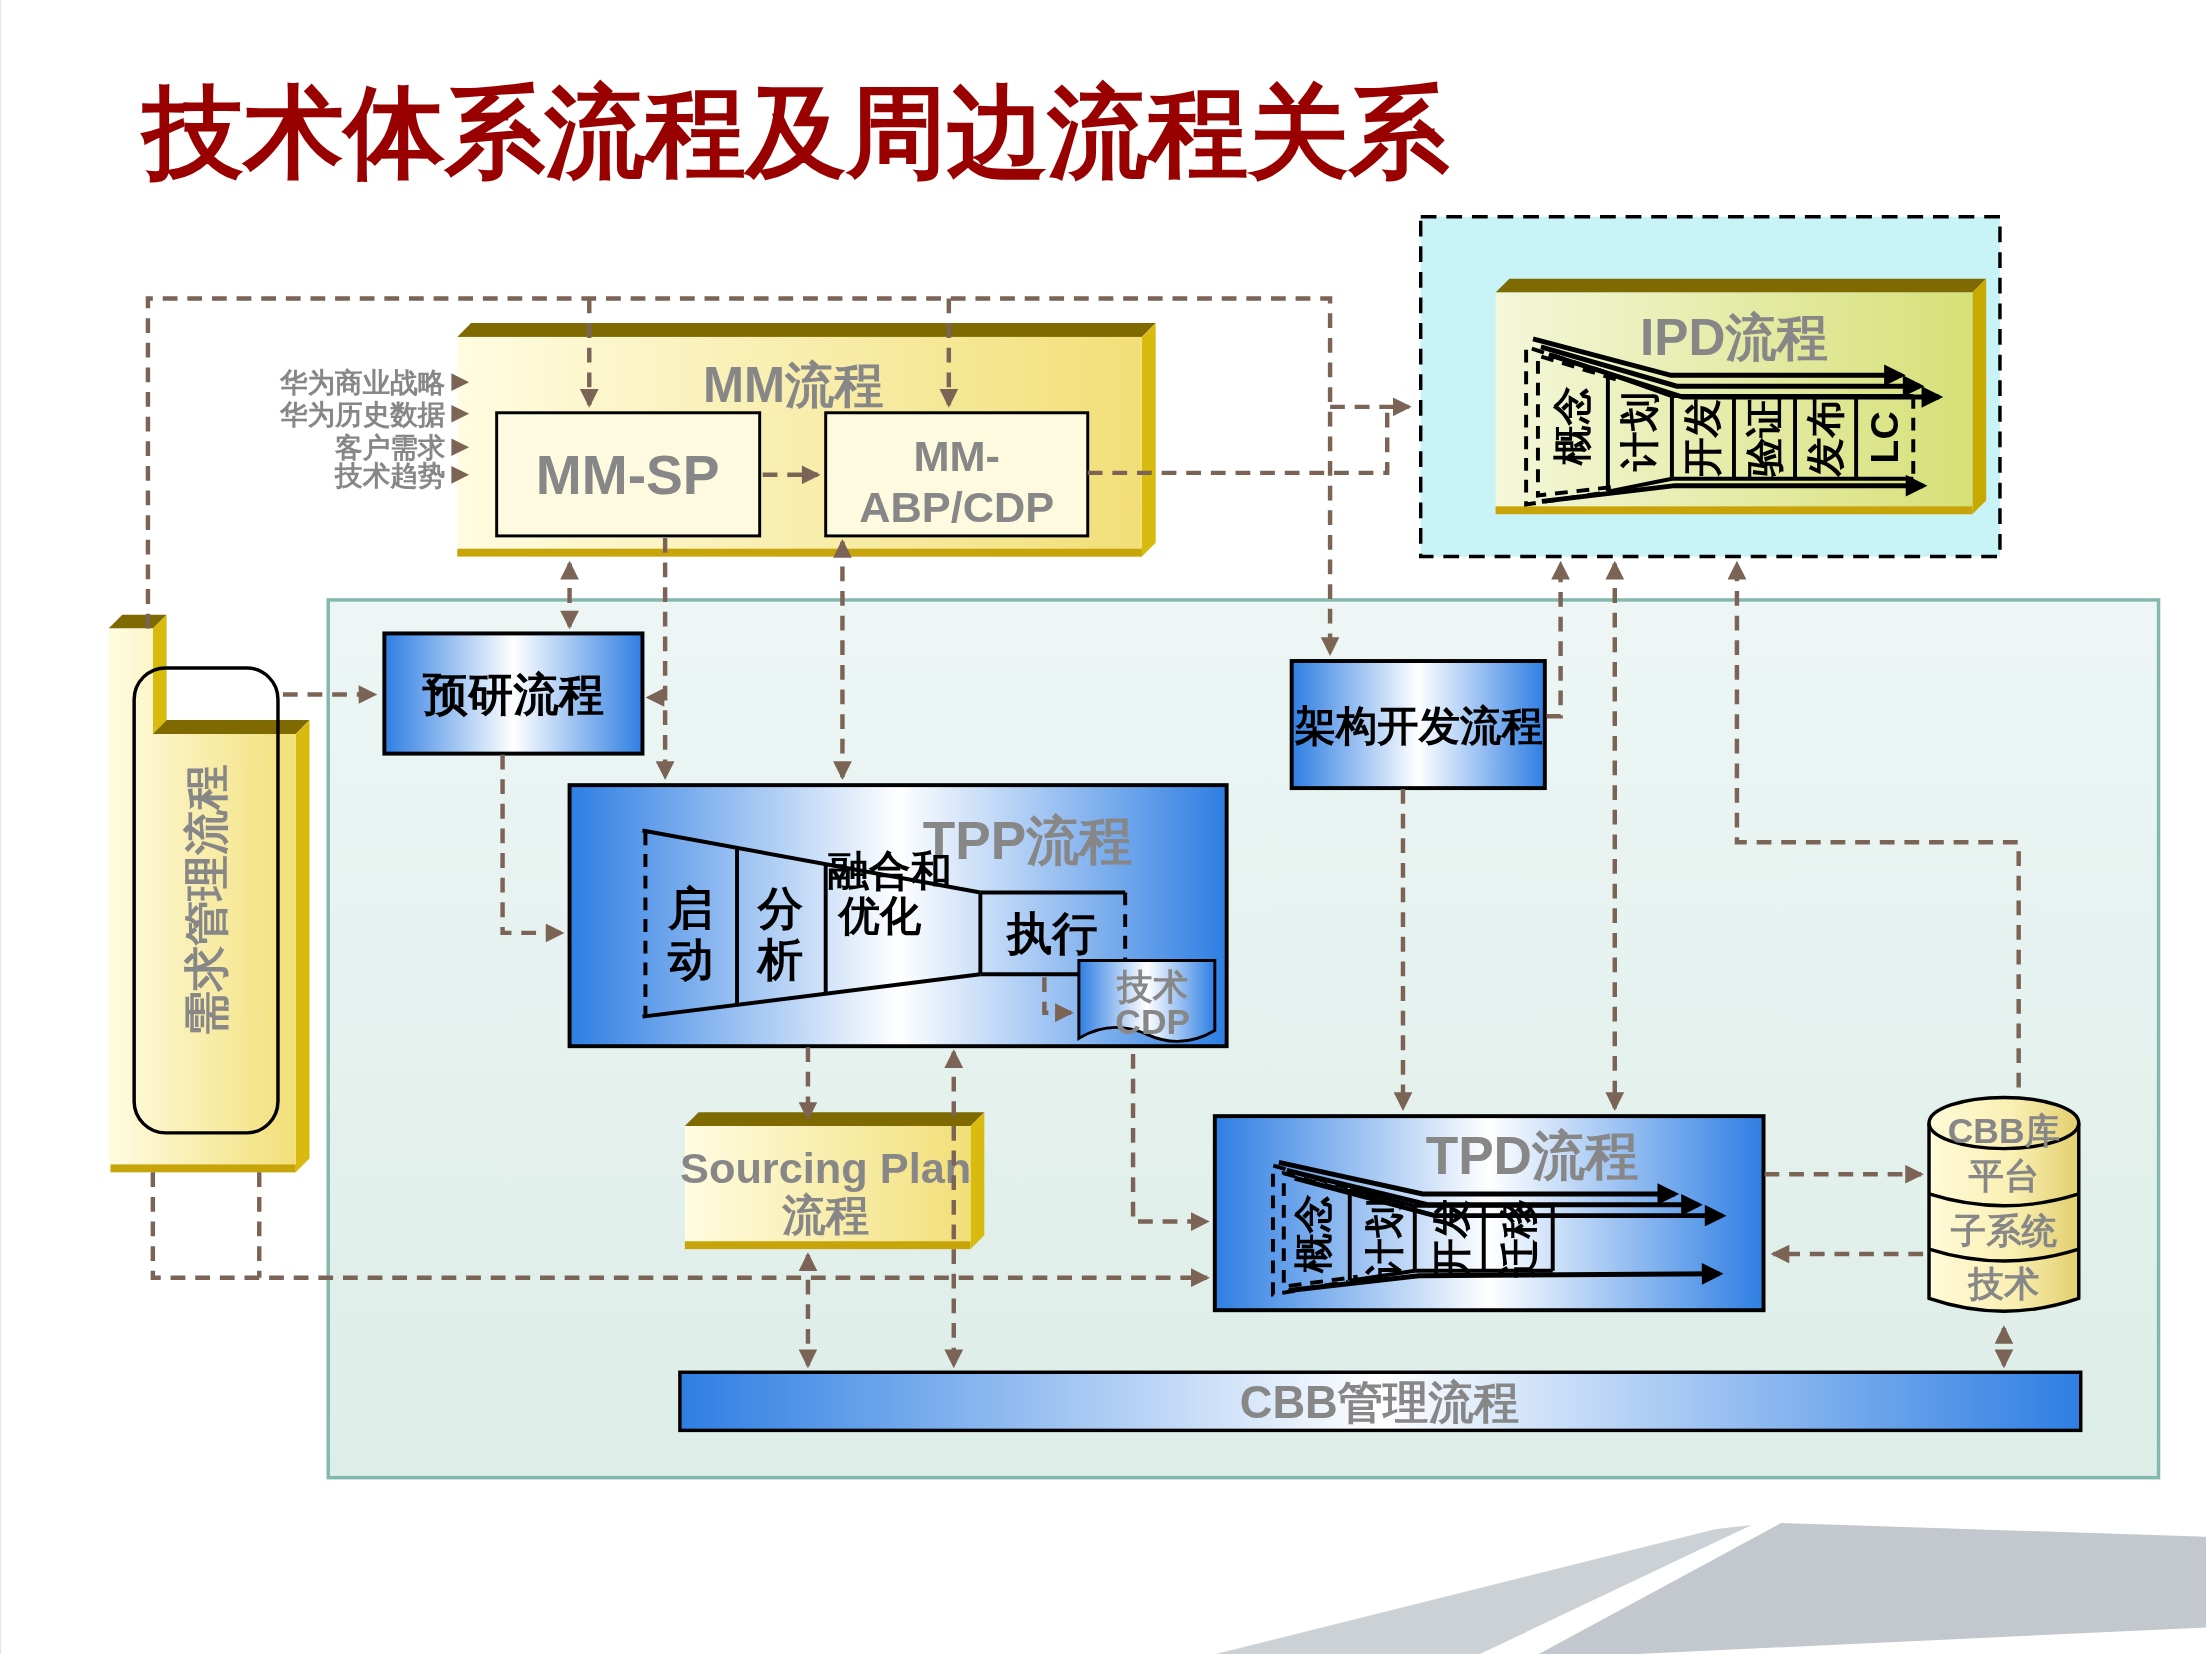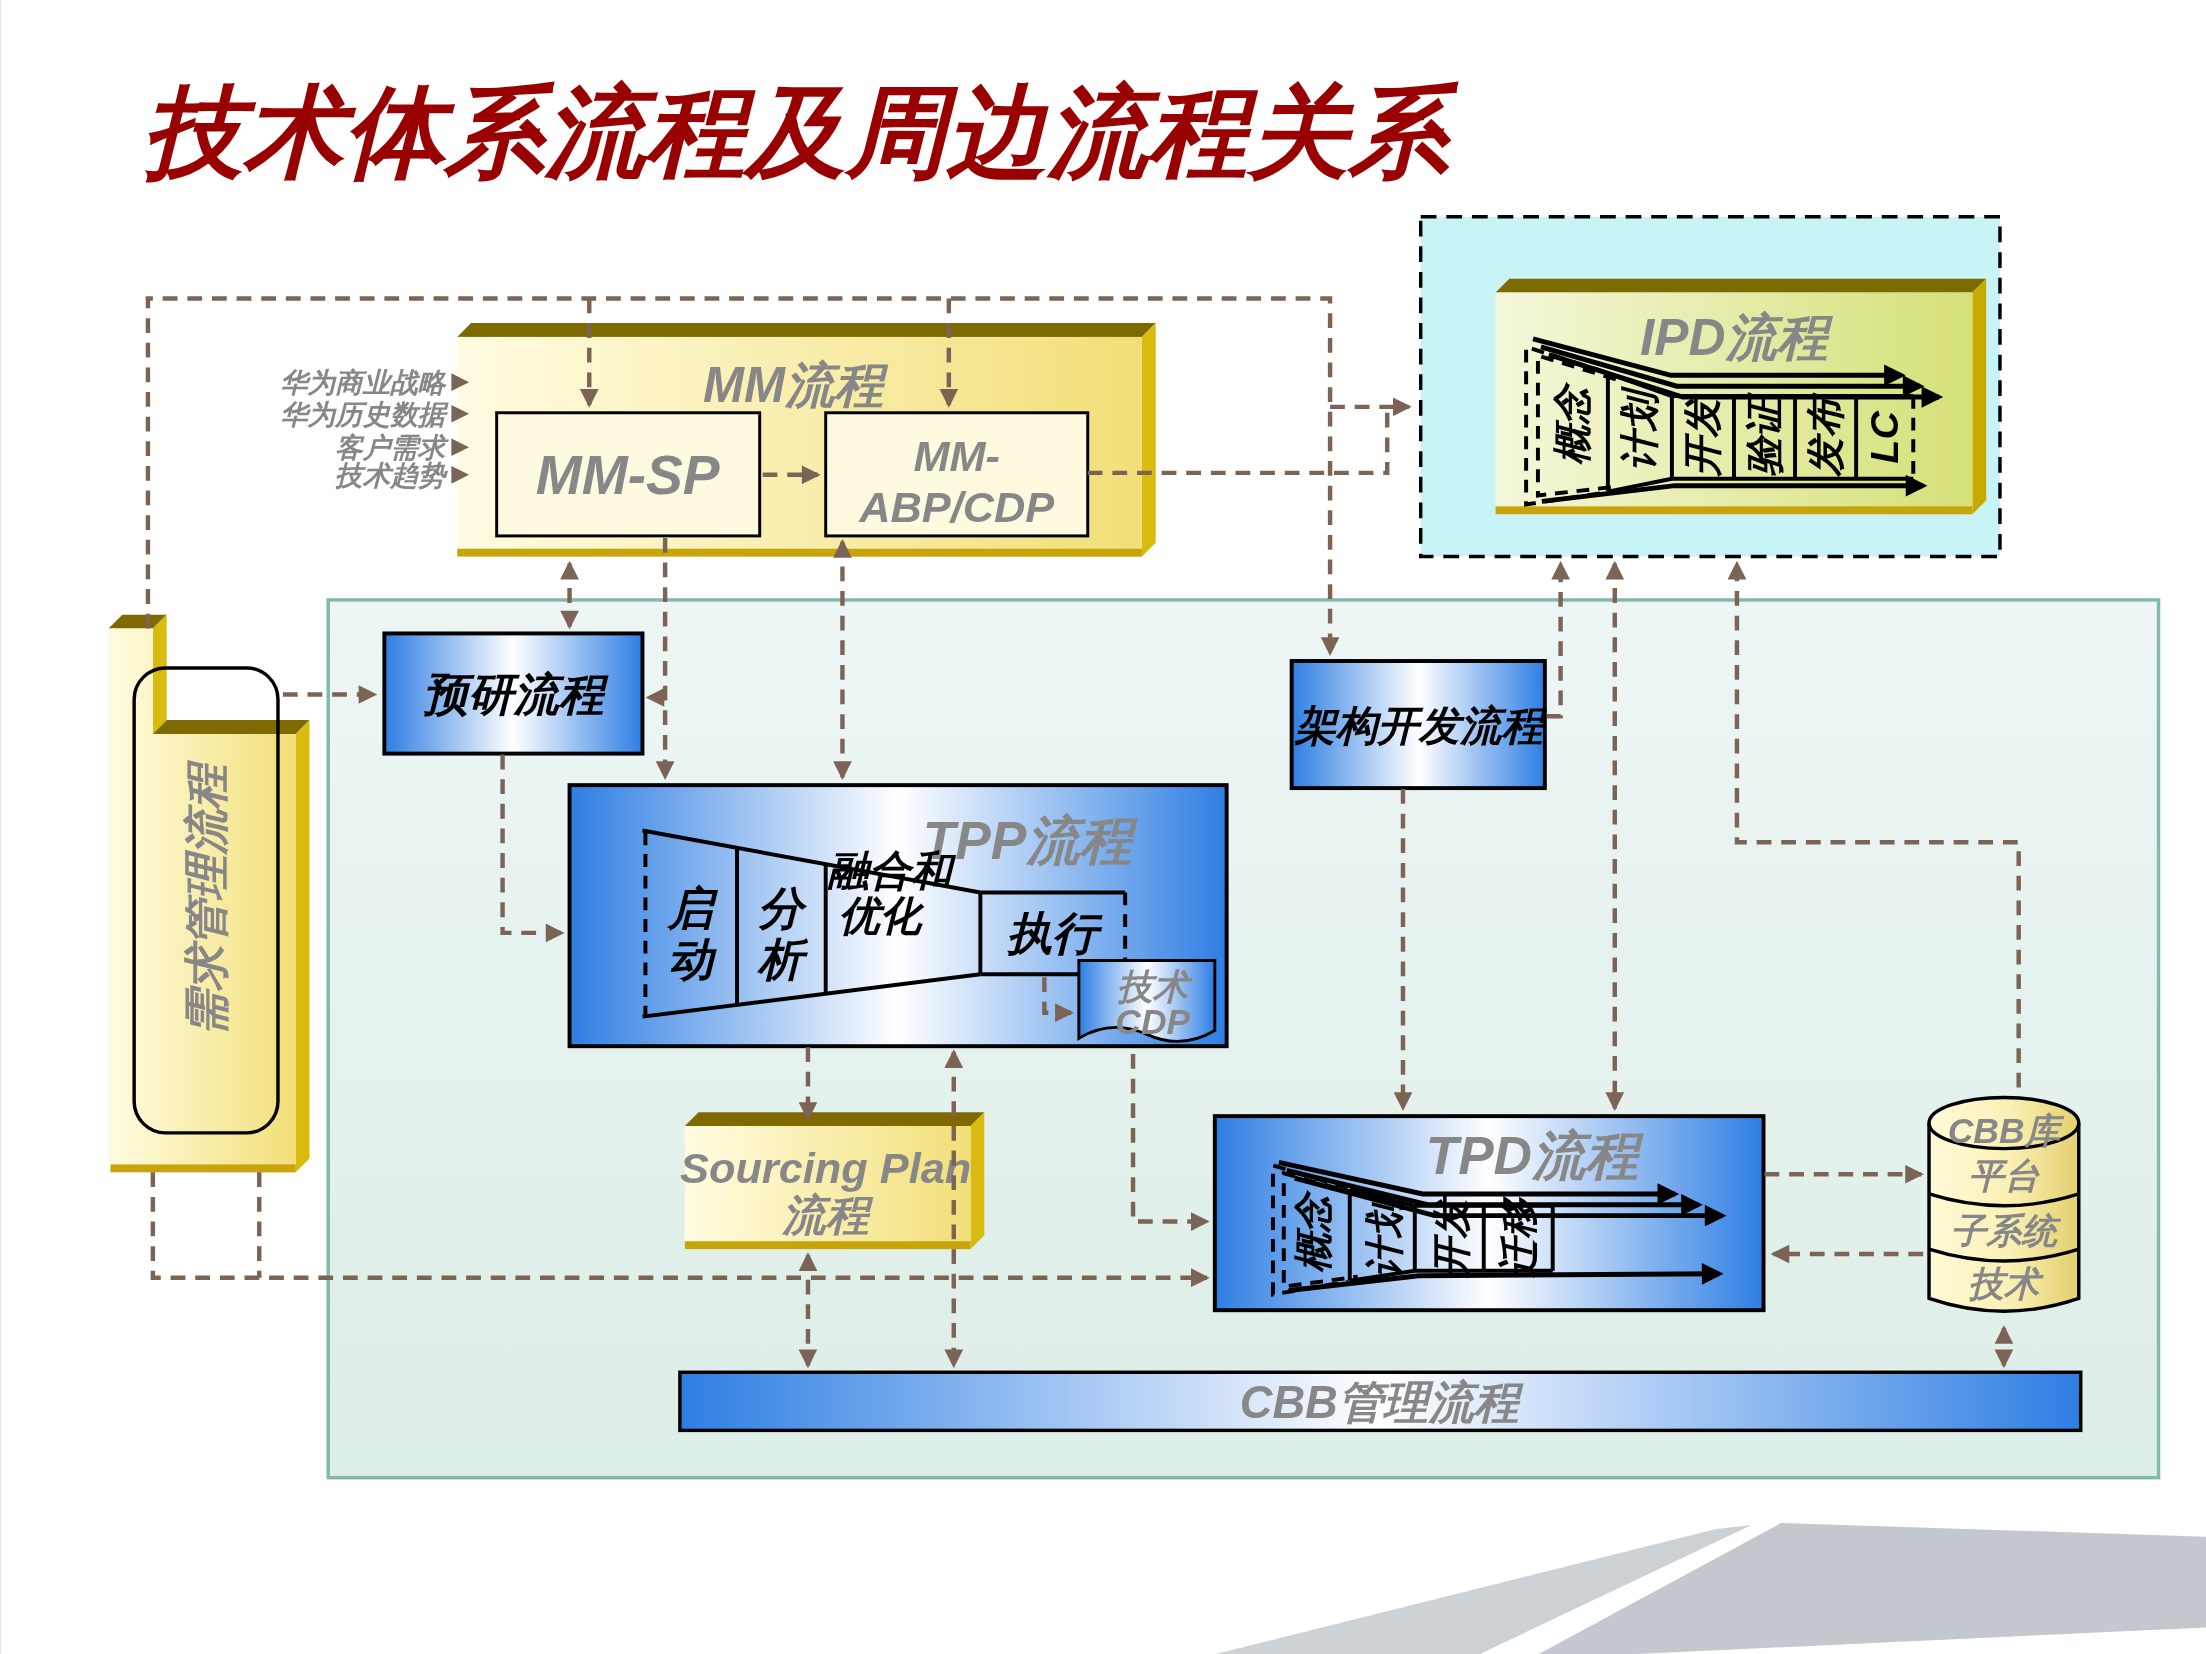--- a/index.html
+++ b/index.html
@@ -1,16 +1,16 @@
 <!DOCTYPE html>
 <html><head>
 <meta charset="utf-8">
 <style>
   html,body{margin:0;padding:0;background:#ffffff;}
-  .stage{position:relative;width:2207px;height:1655px;background:#4d7c0f;overflow:hidden;font-style:italic;}
+  .stage{position:relative;width:2207px;height:1655px;background:#4d7c0f;overflow:hidden;}
   svg{display:block;}
   text{font-family:"Liberation Sans","DejaVu Sans",sans-serif;font-weight:bold;}
   .t-gray{fill:#878787;}
   .t-black{fill:#000000;}
   .t-red{fill:#990000;}
   .conn{stroke:#7B6455;stroke-width:4.5;fill:none;stroke-dasharray:15 10;}
   .blk{stroke:#000;stroke-width:5;fill:none;}
   .blkd{stroke:#000;stroke-width:4;fill:none;stroke-dasharray:13 9;}
   .sep{stroke:#000;stroke-width:4;fill:none;}
 </style>

